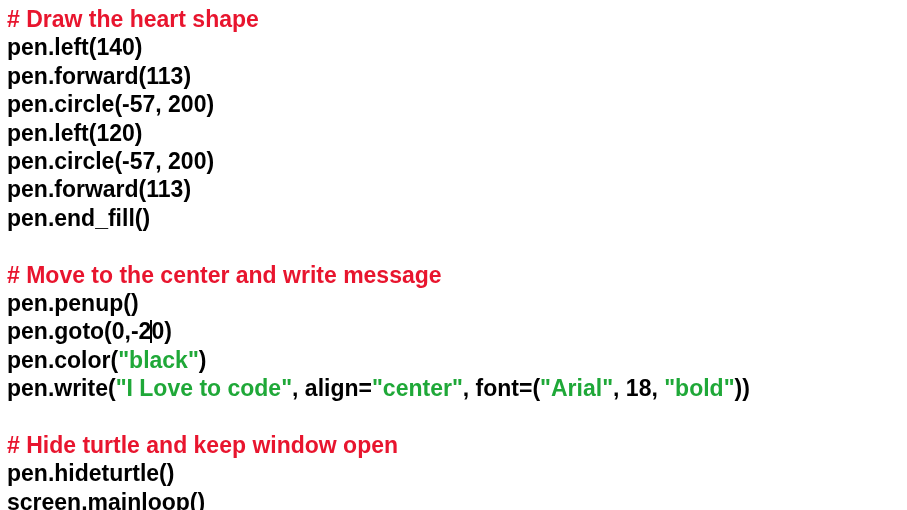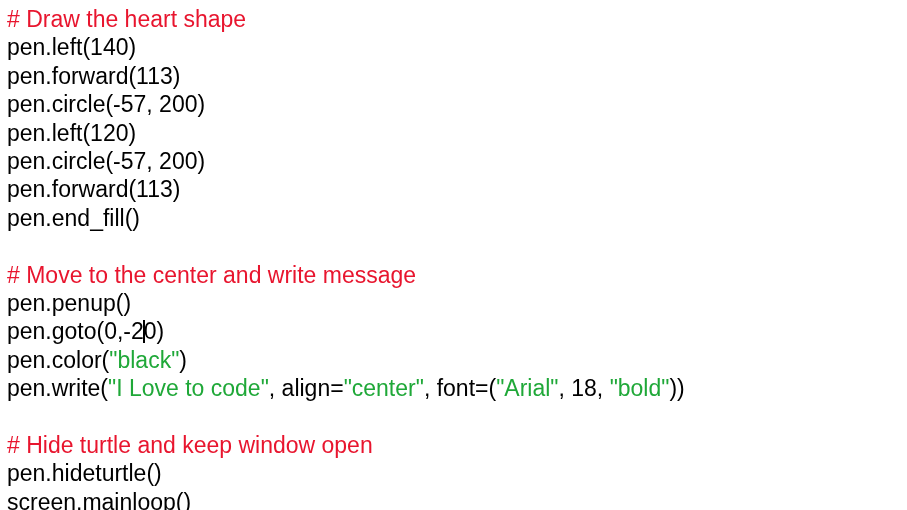--- a/index.html
+++ b/index.html
@@ -16,21 +16,21 @@
     width: 907px;
     height: 510px;
     background: var(--page-bg);
     overflow: hidden;
   }
   .code-editor {
     width: 907px;
     height: 510px;
     padding: 5px 0 0 7px;
     font-family: "Liberation Sans", sans-serif;
-    font-weight: 400;
+    font-weight: 700;
     font-size: 23px;
     line-height: 28.4px;
     white-space: pre;
     cursor: text;
   }
   .code-line {
     height: 28.4px;
   }
   .tok-comment { color: var(--color-comment); }
   .tok-code    { color: var(--color-code); }

